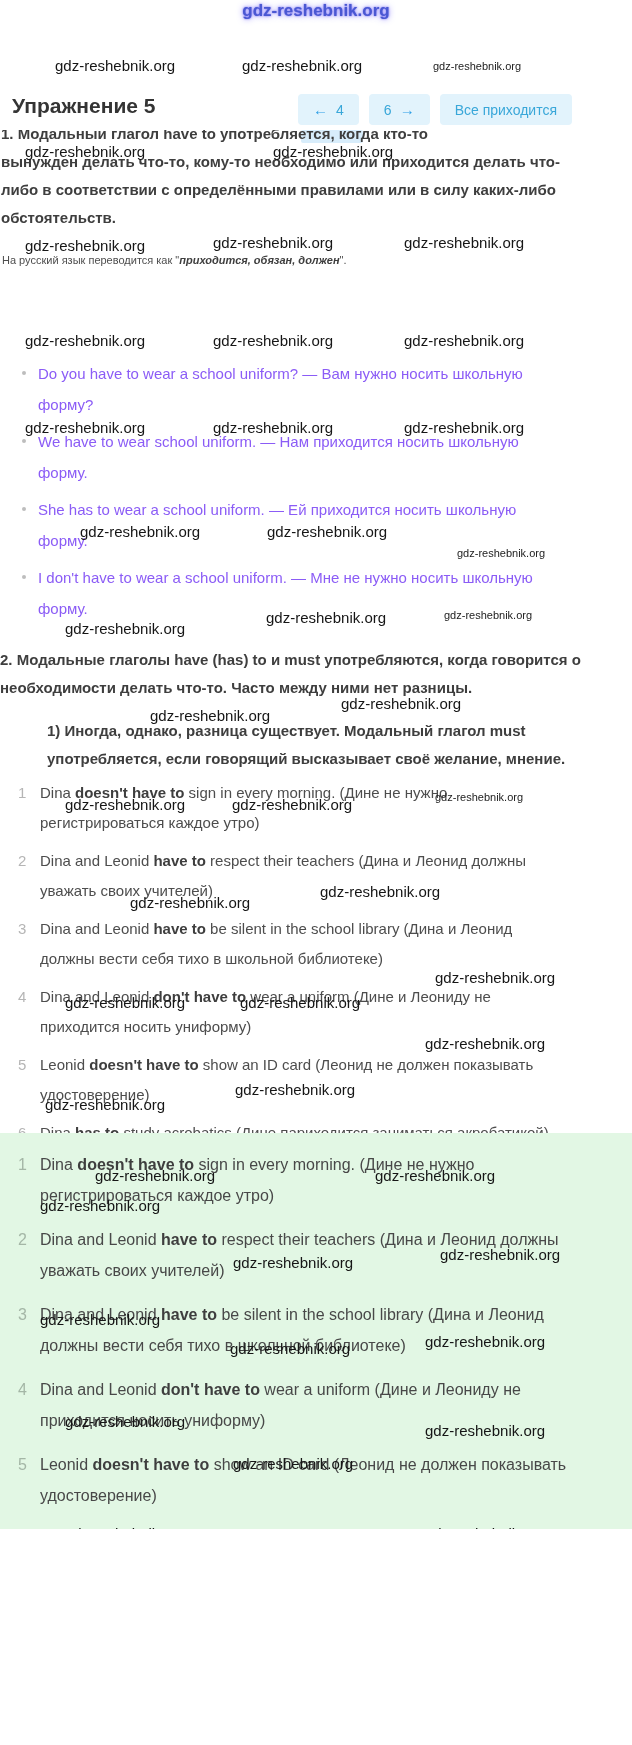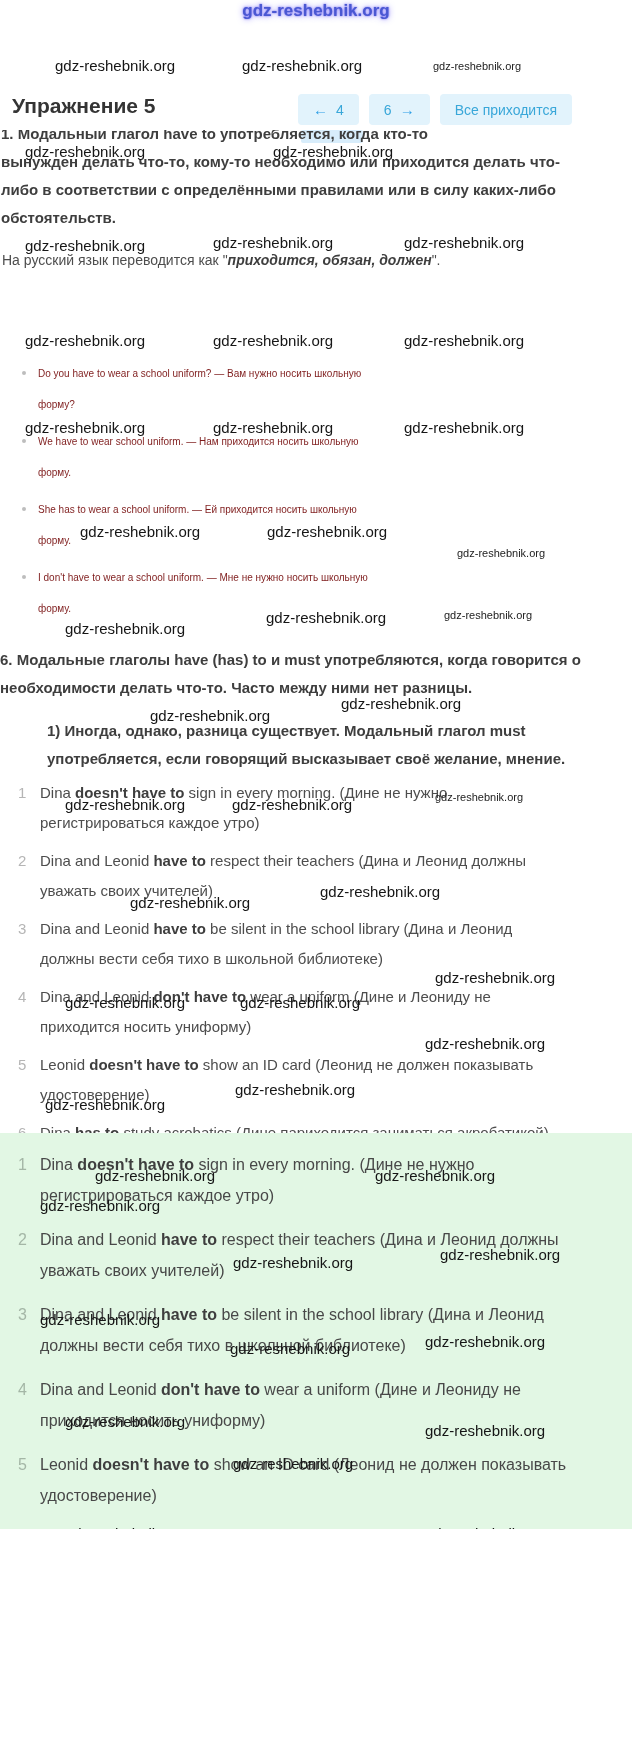--- a/index.html
+++ b/index.html
@@ -25,28 +25,28 @@
   .nav-btn .arrow { font-size: 15px; color: #2d9fe6; }
 
   .para { font-size: 15px; line-height: 28px; white-space: pre-line; color: #4d4d4d; }
   .para.bold { font-weight: 700; color: #3e3e3e; }
 
   .p1clip { position: absolute; top: 130px; left: 1px; right: 2px; height: 114px; overflow: hidden; }
   .p1clip .para { margin-top: -10px; position: relative; z-index: 1; }
   .p1clip .chip { position: absolute; left: 300px; top: 0; width: 62px; height: 13px;
                   background: #d8edfb; border-radius: 2px; z-index: 0; }
 
-  .trans { position: absolute; top: 246px; left: 2px; right: 10px; font-size: 14px; line-height: 28px; }
+  .trans { position: absolute; top: 246px; left: 2px; right: 10px; font-size: 11px; line-height: 28px; }
   .trans .emph { font-style: italic; font-weight: 600; color: #3e3e3e; }
 
   .qnote { position: absolute; top: 284px; left: 2px; right: 8px; }
 
   .bullets { position: absolute; top: 358px; left: 2px; right: 14px; list-style: none; }
-  .bullets li { position: relative; padding-left: 36px; font-size: 10px; line-height: 31px;
-                margin-bottom: 6px; color: #7f1d1d; white-space: pre-line; }
+  .bullets li { position: relative; padding-left: 36px; font-size: 15px; line-height: 31px;
+                margin-bottom: 6px; color: #8b5cf6; white-space: pre-line; }
   .bullets li::before { content: ""; position: absolute; left: 20px; top: 13px; width: 4px; height: 4px;
                         border-radius: 50%; background: #bdbdbd; }
 
   .rule2 { position: absolute; top: 646px; left: 0; right: 2px; }
   .rule2a { position: absolute; top: 717px; left: 0; right: 2px; padding-left: 47px; }
 
   .task-list { position: absolute; top: 778px; left: 2px; right: 8px; }
   .item { display: flex; margin-bottom: 8px; padding-left: 16px; }
   .item .num { flex: 0 0 22px; color: #b5b5b5; font-size: 15px; line-height: 30px; }
   .item .txt { flex: 1; font-size: 15px; line-height: 30px; color: #4d4d4d; white-space: pre-line; }
@@ -144,21 +144,21 @@
     <li><span>Do you have to wear a school uniform? — Вам нужно носить школьную
 форму?</span></li>
     <li><span>We have to wear school uniform. — Нам приходится носить школьную
 форму.</span></li>
     <li><span>She has to wear a school uniform. — Ей приходится носить школьную
 форму.</span></li>
     <li><span>I don't have to wear a school uniform. — Мне не нужно носить школьную
 форму.</span></li>
   </ul>
 
-  <p class="para bold rule2">6. Модальные глаголы have (has) to и must употребляются, когда говорится о
+  <p class="para bold rule2">2. Модальные глаголы have (has) to и must употребляются, когда говорится о
 необходимости делать что-то. Часто между ними нет разницы.</p>
   <p class="para bold rule2a">1) Иногда, однако, разница существует. Модальный глагол must
 употребляется, если говорящий высказывает своё желание, мнение.</p>
 
   <div class="task-list">
     <div class="item">
       <span class="num">1</span>
       <span class="txt"><span>Dina </span><b>doesn't have to</b><span> sign in every morning. (Дине не нужно
 регистрироваться каждое утро)</span></span>
     </div>

